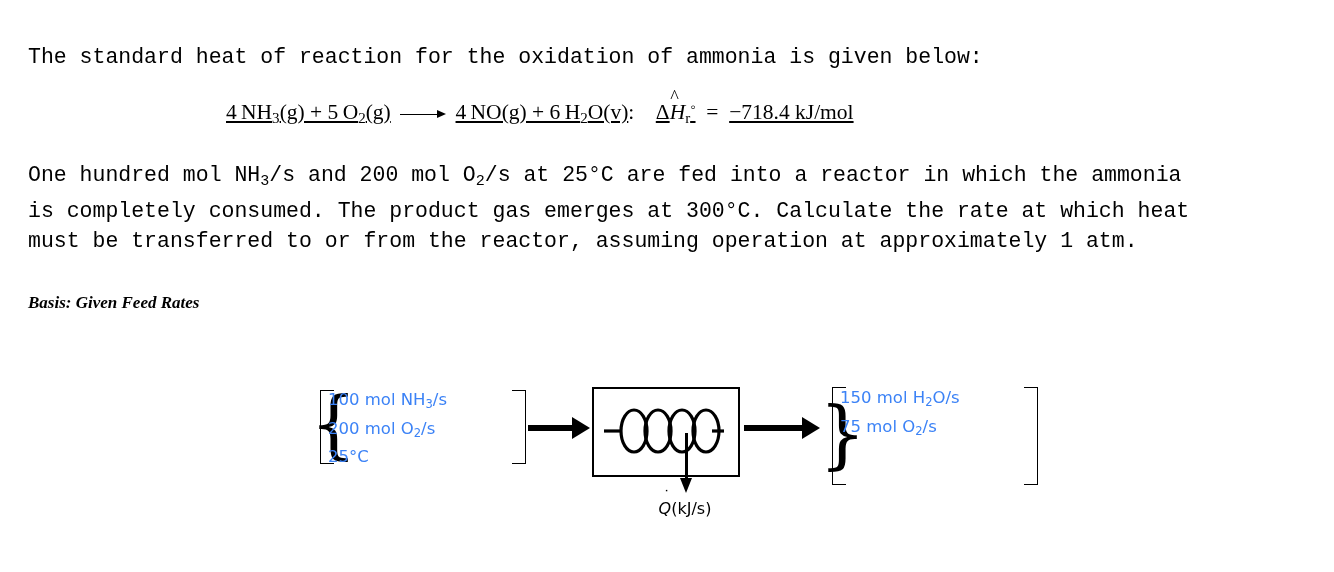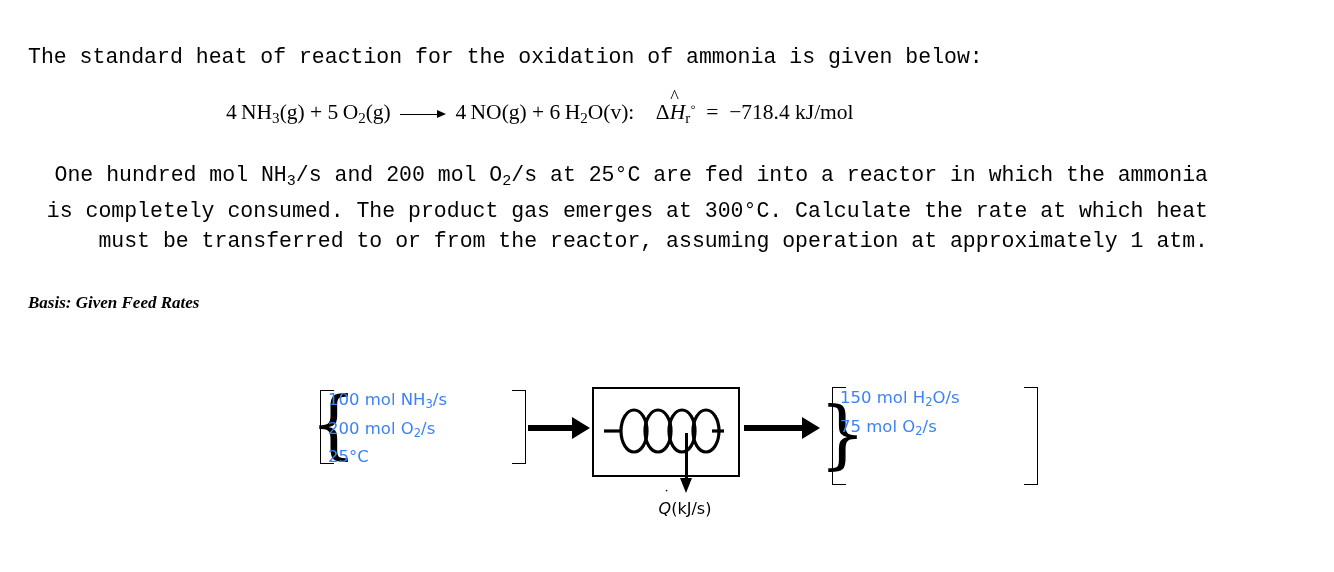--- a/index.html
+++ b/index.html
@@ -37,34 +37,33 @@
     left: 226px;
     top: 99px;
     white-space: nowrap;
     font-size: 21.5px;
   }
   #problem-statement {
     position: absolute;
     left: 28px;
     top: 160px;
     width: 1180px;
-    text-align: right;
   }
   #basis-heading {
     position: absolute;
     left: 28px;
     top: 293px;
     font-style: italic;
     font-weight: bold;
     font-size: 17px;
     white-space: nowrap;
   }
   sub { font-size: 0.7em; vertical-align: -0.28em; }
   sup { font-size: 0.7em; vertical-align: 0.45em; }
-  .nowrap { white-space: nowrap; }
+  .nowrap { white-space: nowrap; text-decoration: underline; }
   .mathvar { font-style: italic; }
   .hatwrap {
     position: relative;
     display: inline-block;
   }
   .hatwrap .hat {
     position: absolute;
     top: -0.62em;
     left: 0.03em;
     font-size: 0.85em;

